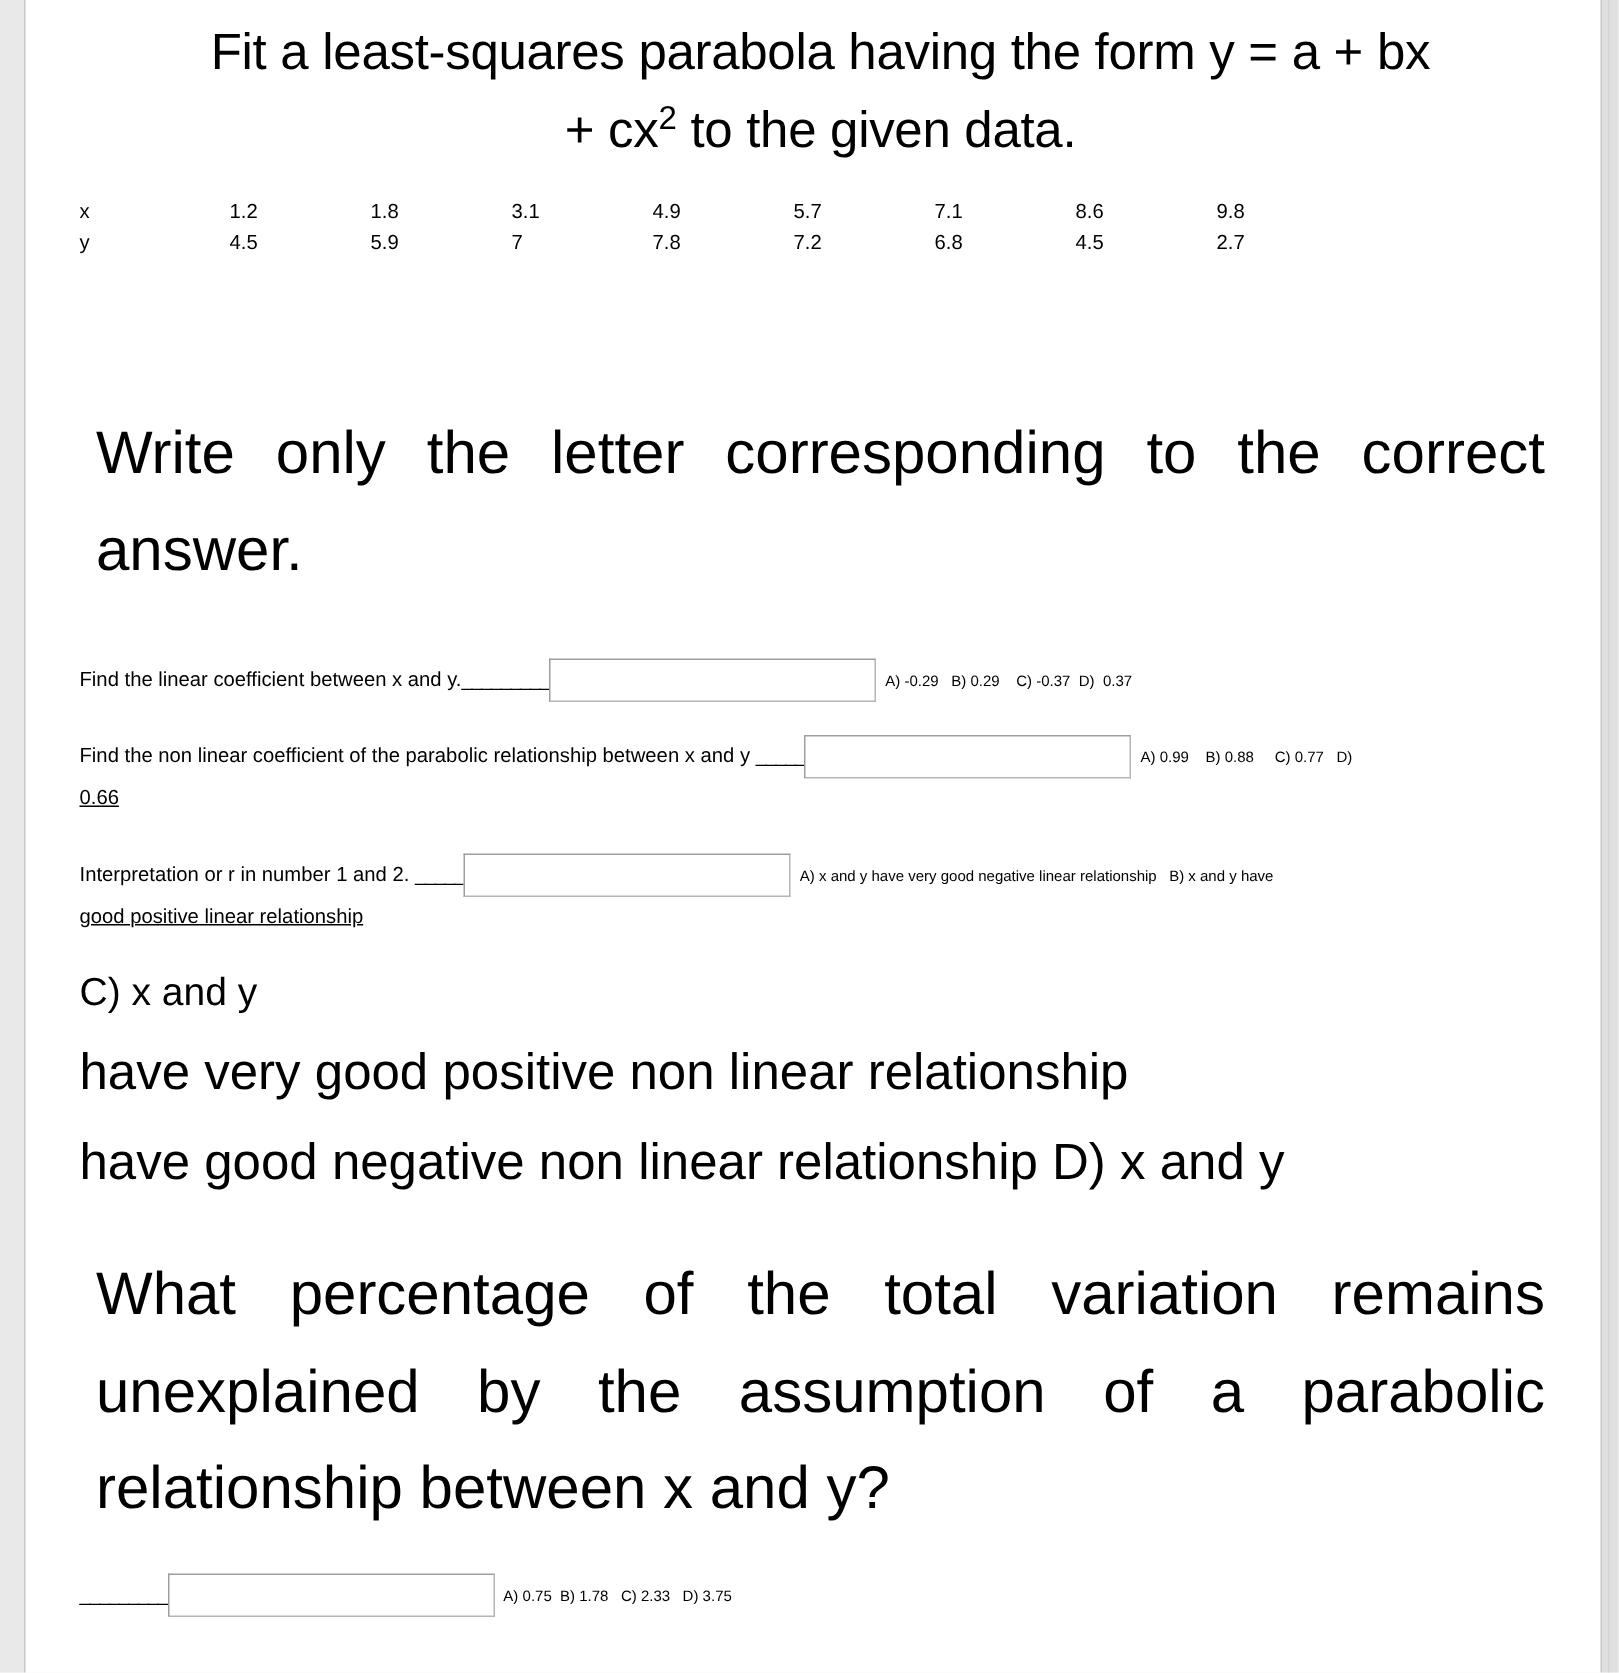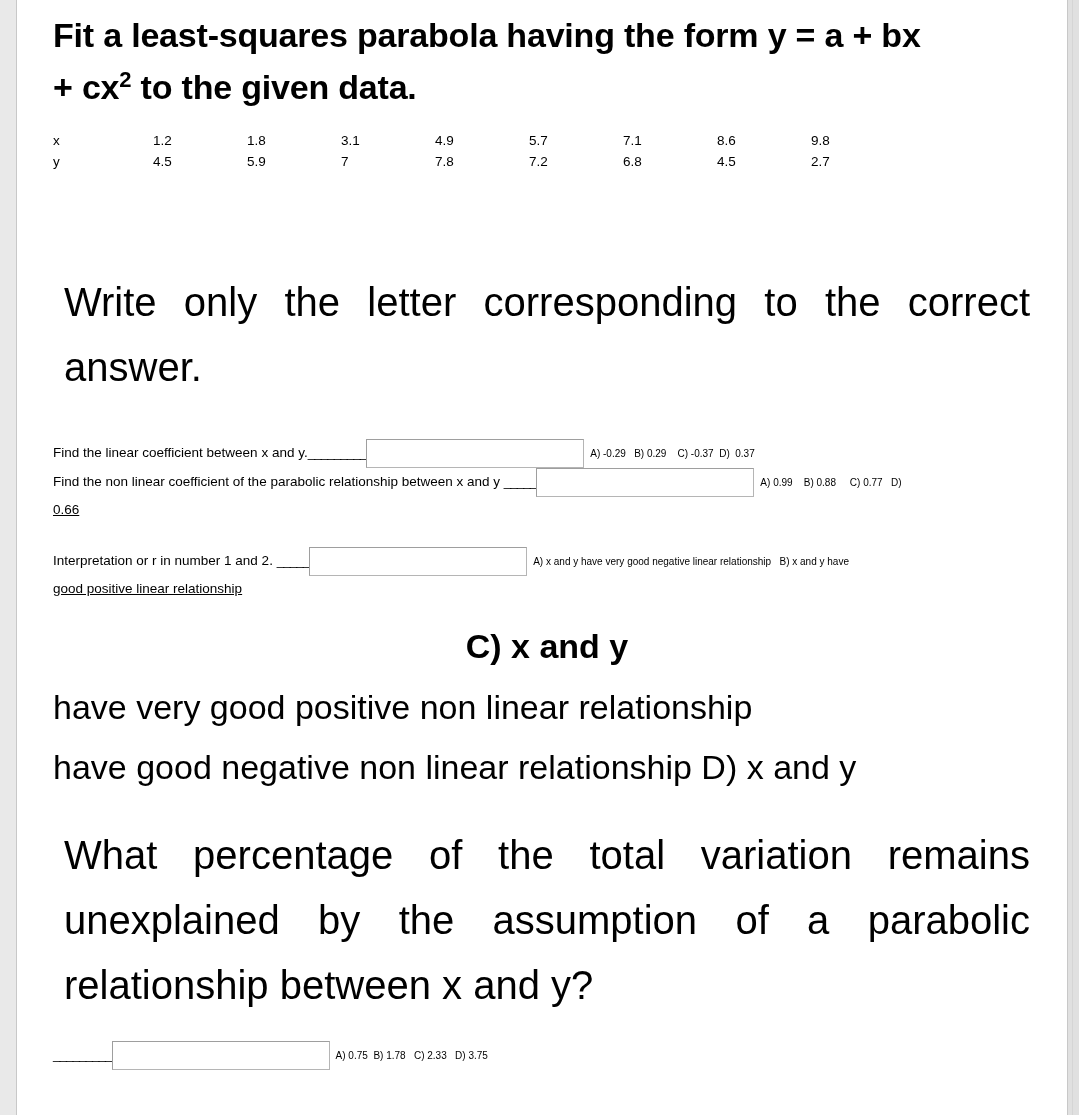--- a/index.html
+++ b/index.html
@@ -55,25 +55,26 @@
   .content {
     position: absolute;
     left: 36px;
     top: 0;
     width: 988px;
   }
 
   .heading {
     font-size: 34px;
     line-height: 1.52;
-    font-weight: 700;
+    font-weight: 400;
     letter-spacing: -0.2px;
     margin: 0;
     padding-top: 10px;
     color: #000;
+    text-align: center;
   }
   .heading .sup {
     font-size: 22px;
     vertical-align: super;
     line-height: 0;
   }
 
   
   .data-table {
     margin-top: 18px;
@@ -97,25 +98,24 @@
 
   .para-justified {
     font-size: 40px;
     line-height: 1.62;
     text-align: justify;
     text-justify: inter-word;
     margin: 11px;
   }
 
   .para-right-flow {
-    font-size: 34px;
+    font-size: 26px;
     line-height: 1.78;
-    text-align: center;
-    margin: 0;
-    font-weight: bold;
+    text-align: left;
+    margin: 0;
   }
   .para-left-flow {
     font-size: 34px;
     line-height: 1.78;
     text-align: left;
     margin: 0;
   }
 
   
   .qblock {
@@ -139,21 +139,21 @@
     border: 1px solid #9e9e9e;
     border-bottom-color: #b5b5b5;
     border-right-color: #b5b5b5;
     box-sizing: border-box;
     margin: 0 6px 0 0;
   }
   .answerbox.w218 { width: 218px; }
   .opts { font-size: 10px; white-space: pre; }
 
   .q1row { margin-top: 2px; }
-  .q2row { }
+  .q2row { margin-top: 22px; }
   .q3row { margin-top: 24px; }
   .q4row { margin-top: 24px; }
 </style>
 </head>
 <body>
 
 <div class="viewport">
   <div class="gutter-left"></div>
   <div class="gutter-right"></div>
 

